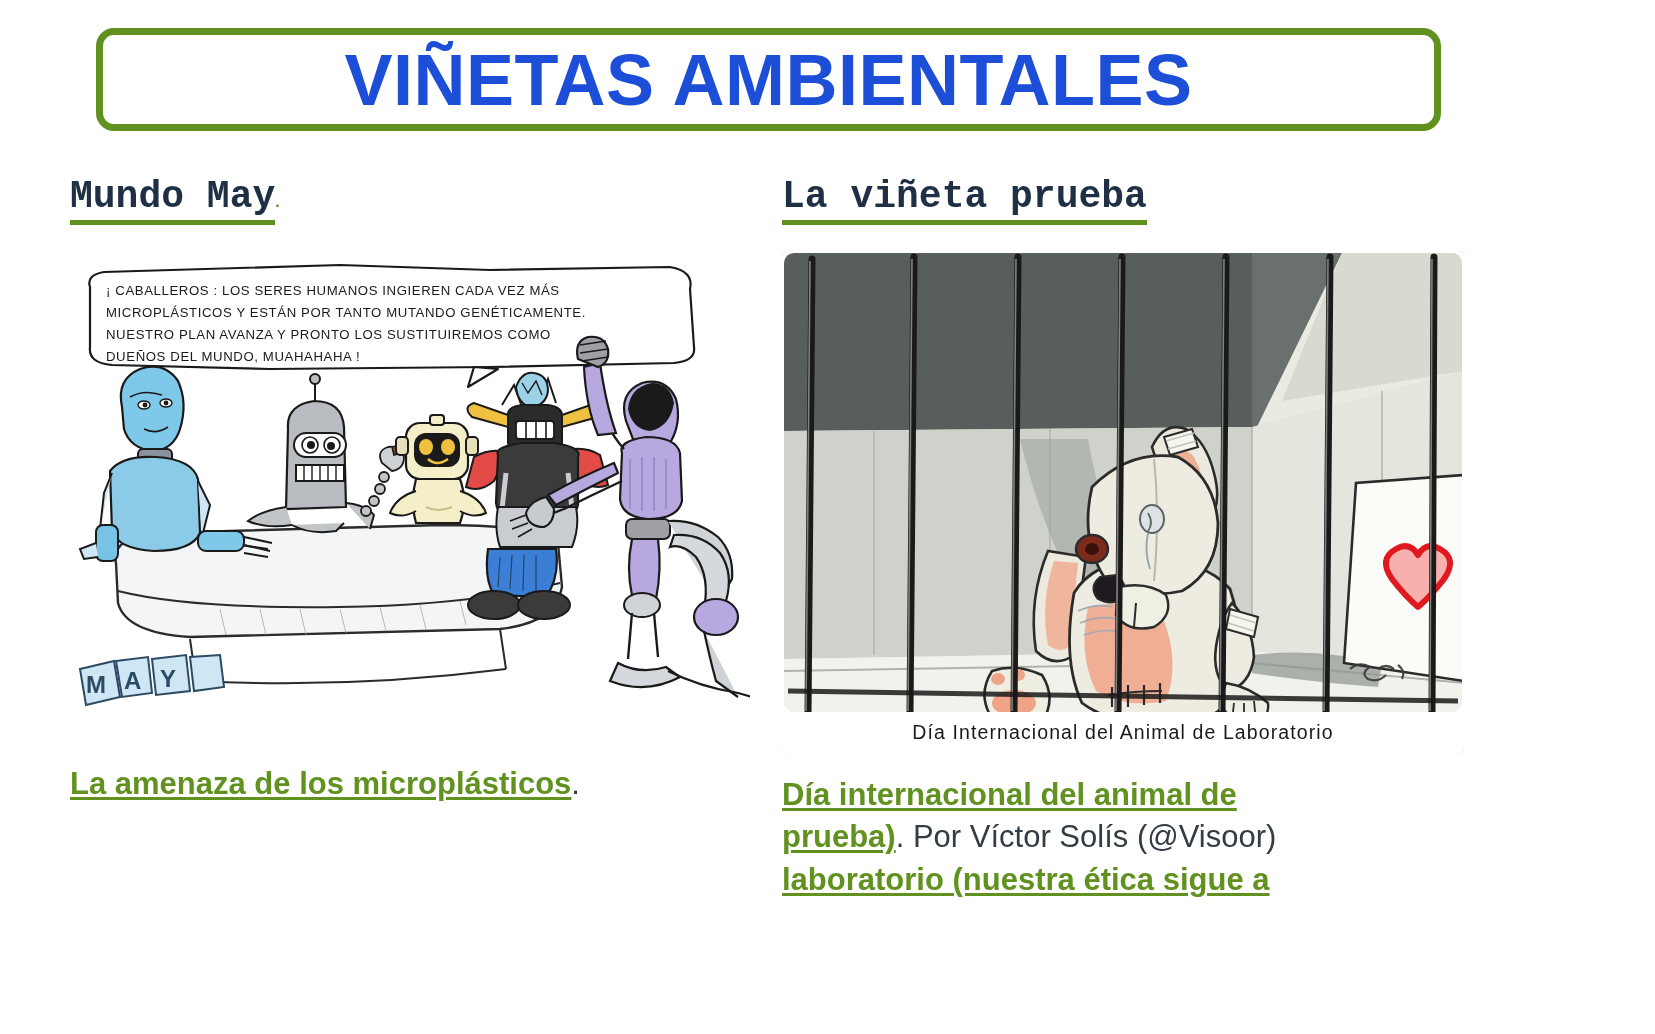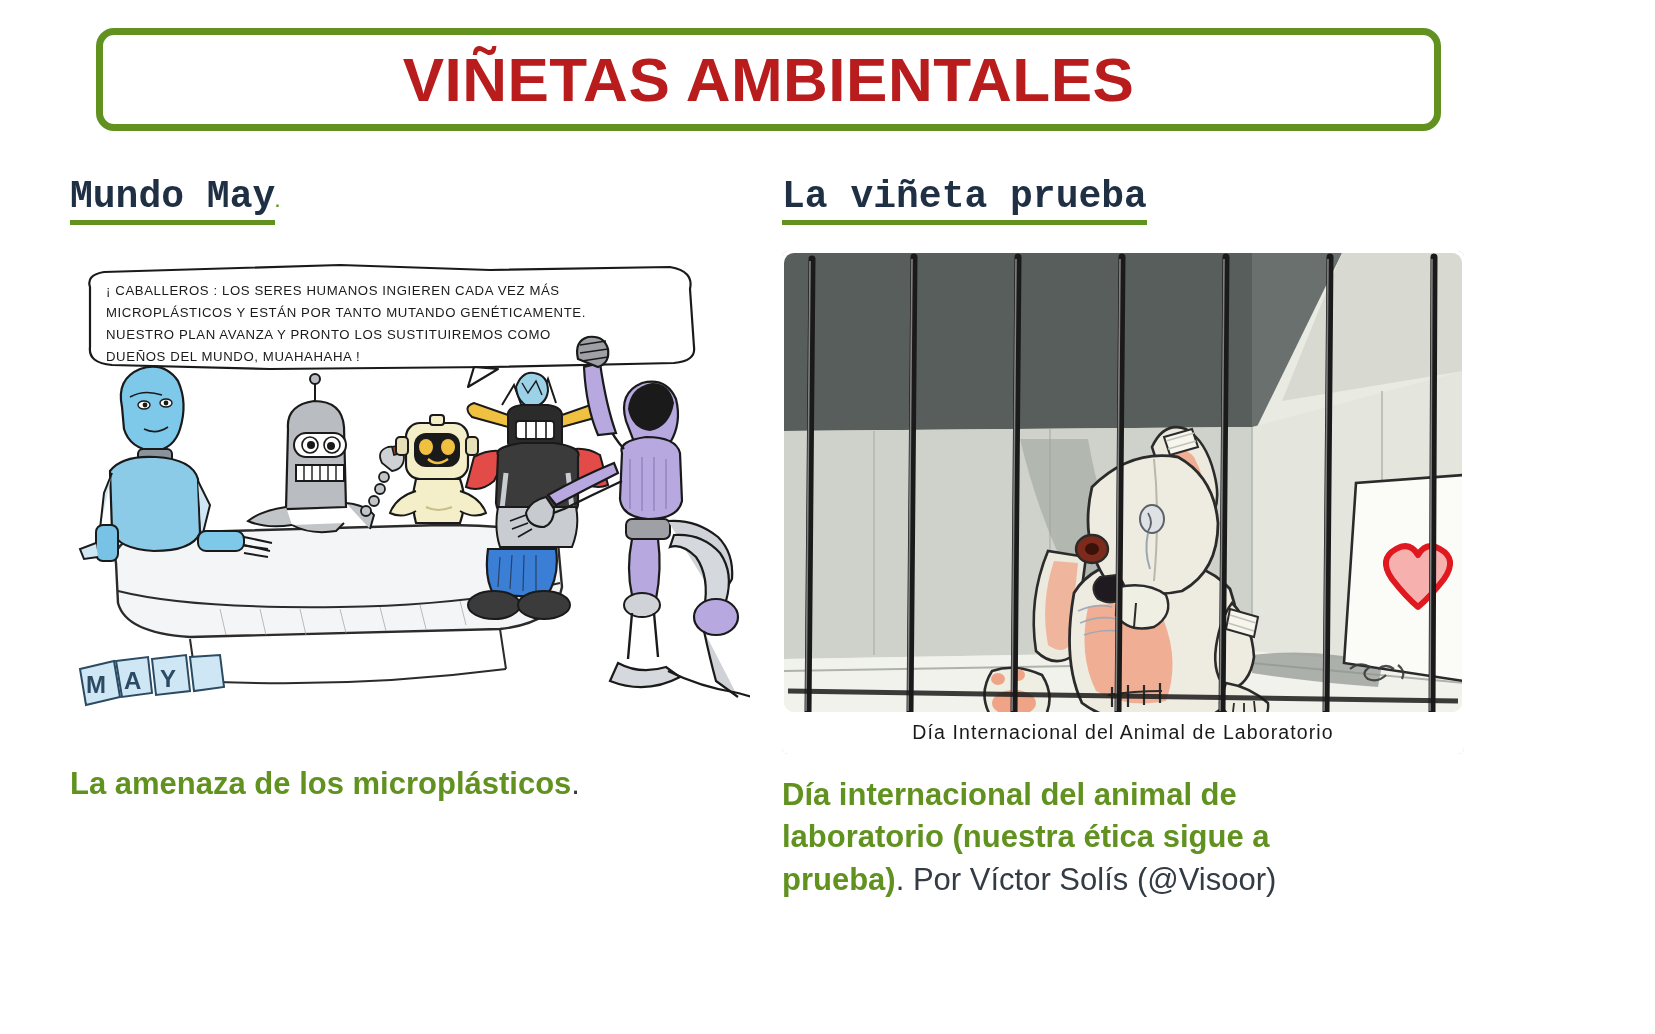--- a/index.html
+++ b/index.html
@@ -25,24 +25,24 @@
     height: 103px;
     border: 7px solid #619220;
     border-radius: 18px;
     background: #ffffff;
     box-sizing: border-box;
     display: flex;
     align-items: center;
     justify-content: center;
   }
   .title-text {
-    font-size: 62px;
+    font-size: 72px;
     font-weight: bold;
     letter-spacing: 0.5px;
-    color: #b91c1c;
+    color: #1d4ed8;
     white-space: nowrap;
     line-height: 1;
   }
 
   
   .col {
     position: absolute;
     top: 175px;
   }
   .col-left  { left: 70px;  width: 690px; }
@@ -87,20 +87,21 @@
     font-size: 31px;
     line-height: 1.38;
     color: #262f38;
   }
   .caption-left  { margin-top: 36px; }
   .caption-right { margin-top: 20px; }
 
   .link-green {
     color: #619220;
     font-weight: bold;
+    text-decoration: underline;
     text-decoration-thickness: 3px;
     text-underline-offset: 3px;
   }
   .plain-dark { color: #333b44; }
   .byline {
     display: block;
     margin-top: 8px;
     font-size: 31px;
     color: #3b434c;
   }
@@ -409,16 +410,16 @@
                    M616 414 q8 6 4 14" fill="none" stroke="#3a3a3a" stroke-width="2.2"></path>
         </g>
       </g>
 
       <text x="341" y="488" text-anchor="middle" font-family="'Liberation Sans', sans-serif" font-size="19.5" fill="#1a1a1a" letter-spacing="1.1">Día Internacional del Animal de Laboratorio</text>
     </svg>
   </div>
 
   <div class="caption-block caption-right">
     <span class="line"><span class="link-green">Día internacional del animal de</span></span>
+    <span class="line"><span class="link-green">prueba)</span><span class="plain-dark">. </span><span class="plain-dark">Por Víctor Solís (@Visoor)</span></span>
     <span class="line"><span class="link-green">laboratorio (nuestra ética sigue a</span></span>
-    <span class="line"><span class="link-green">prueba)</span><span class="plain-dark">. </span><span class="plain-dark">Por Víctor Solís (@Visoor)</span></span>
   </div>
 </div>
 
 </body></html>

